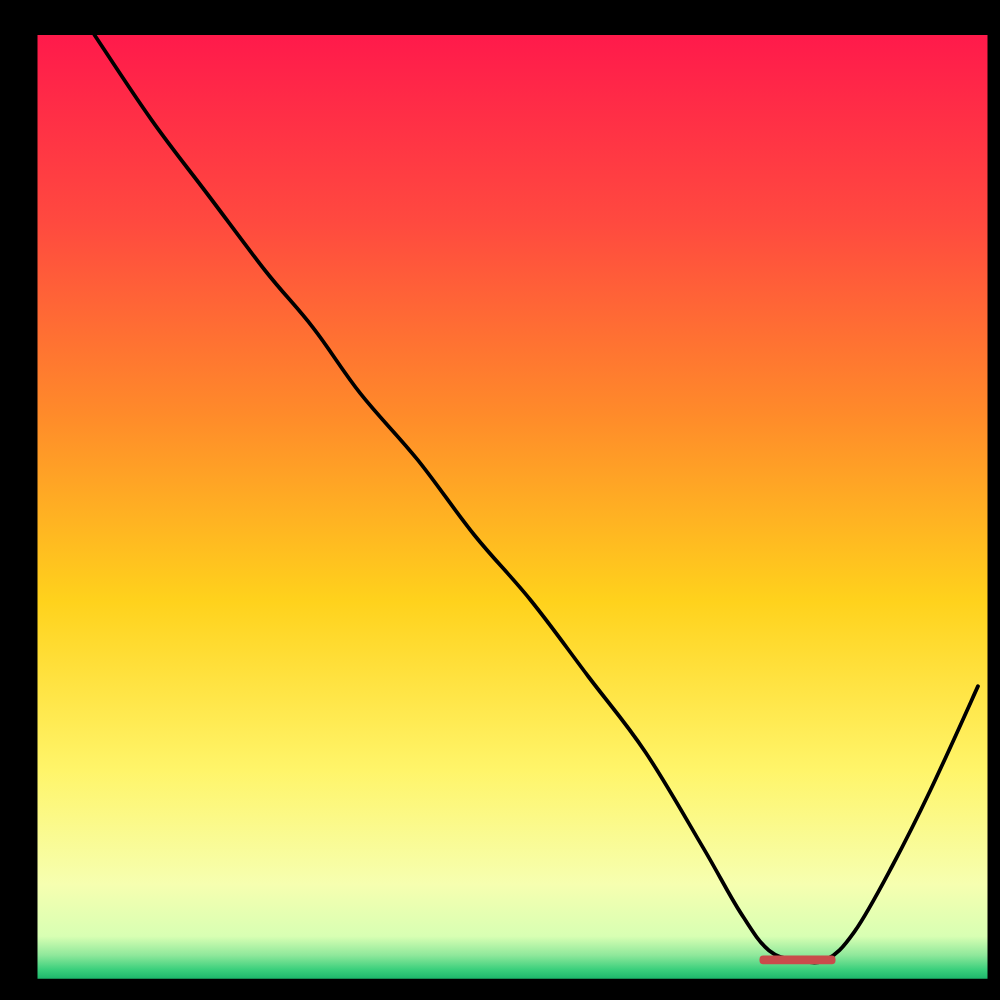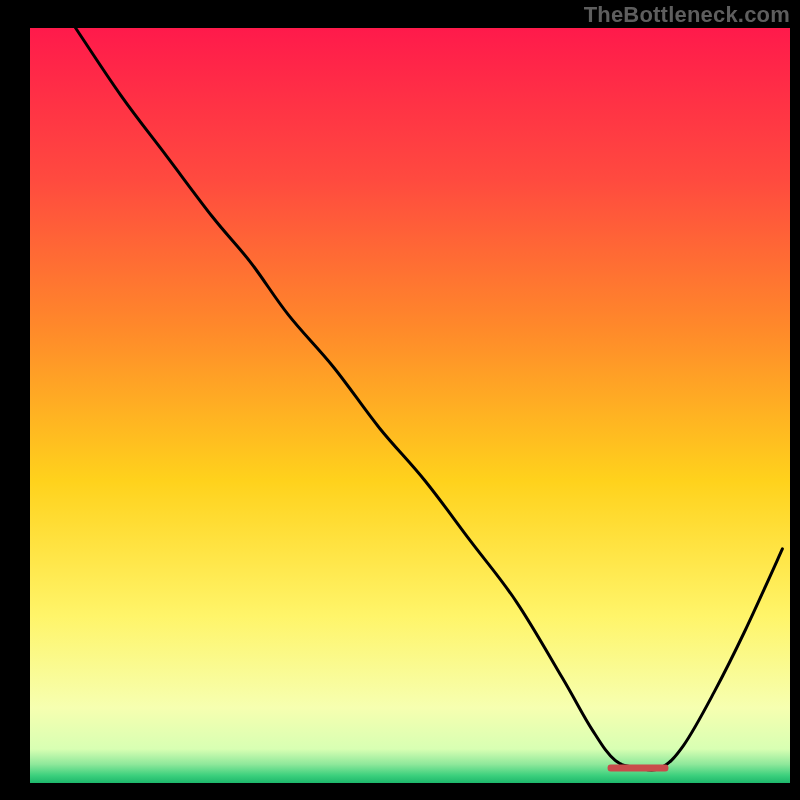--- a/index.html
+++ b/index.html
@@ -29,21 +29,20 @@
   svg {
     position: absolute;
     top: 0;
     left: 0;
   }
 </style>
 </head>
 <body>
 
 <div class="wrap">
-  <div class="watermark">TheBottleneck.com</div>
 
   <svg id="chart-svg" width="800" height="800" viewBox="0 0 800 800">
     <defs>
       <linearGradient id="bg-grad" x1="0" y1="0" x2="0" y2="1">
           <stop offset="0.00%" stop-color="#ff1a4b"></stop>
           <stop offset="20.00%" stop-color="#ff4a3f"></stop>
           <stop offset="40.00%" stop-color="#ff8a2a"></stop>
           <stop offset="60.00%" stop-color="#ffd21c"></stop>
           <stop offset="78.00%" stop-color="#fff56a"></stop>
           <stop offset="90.00%" stop-color="#f6ffb0"></stop>

